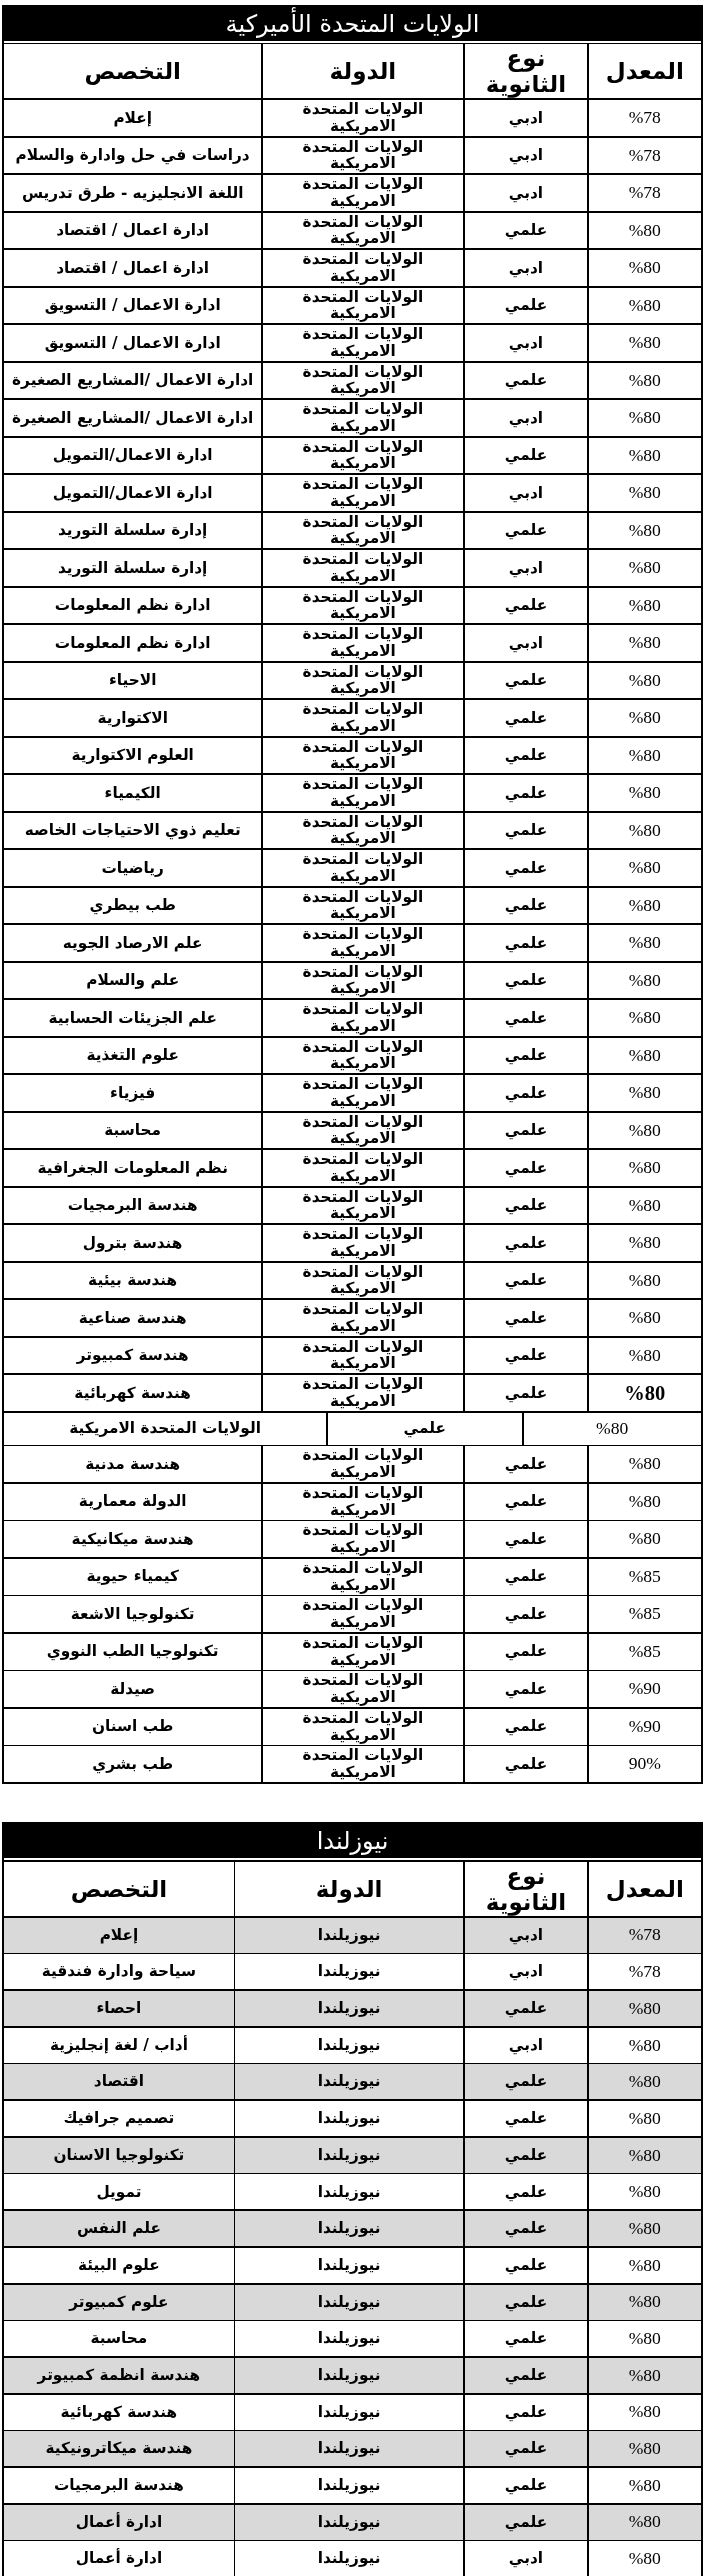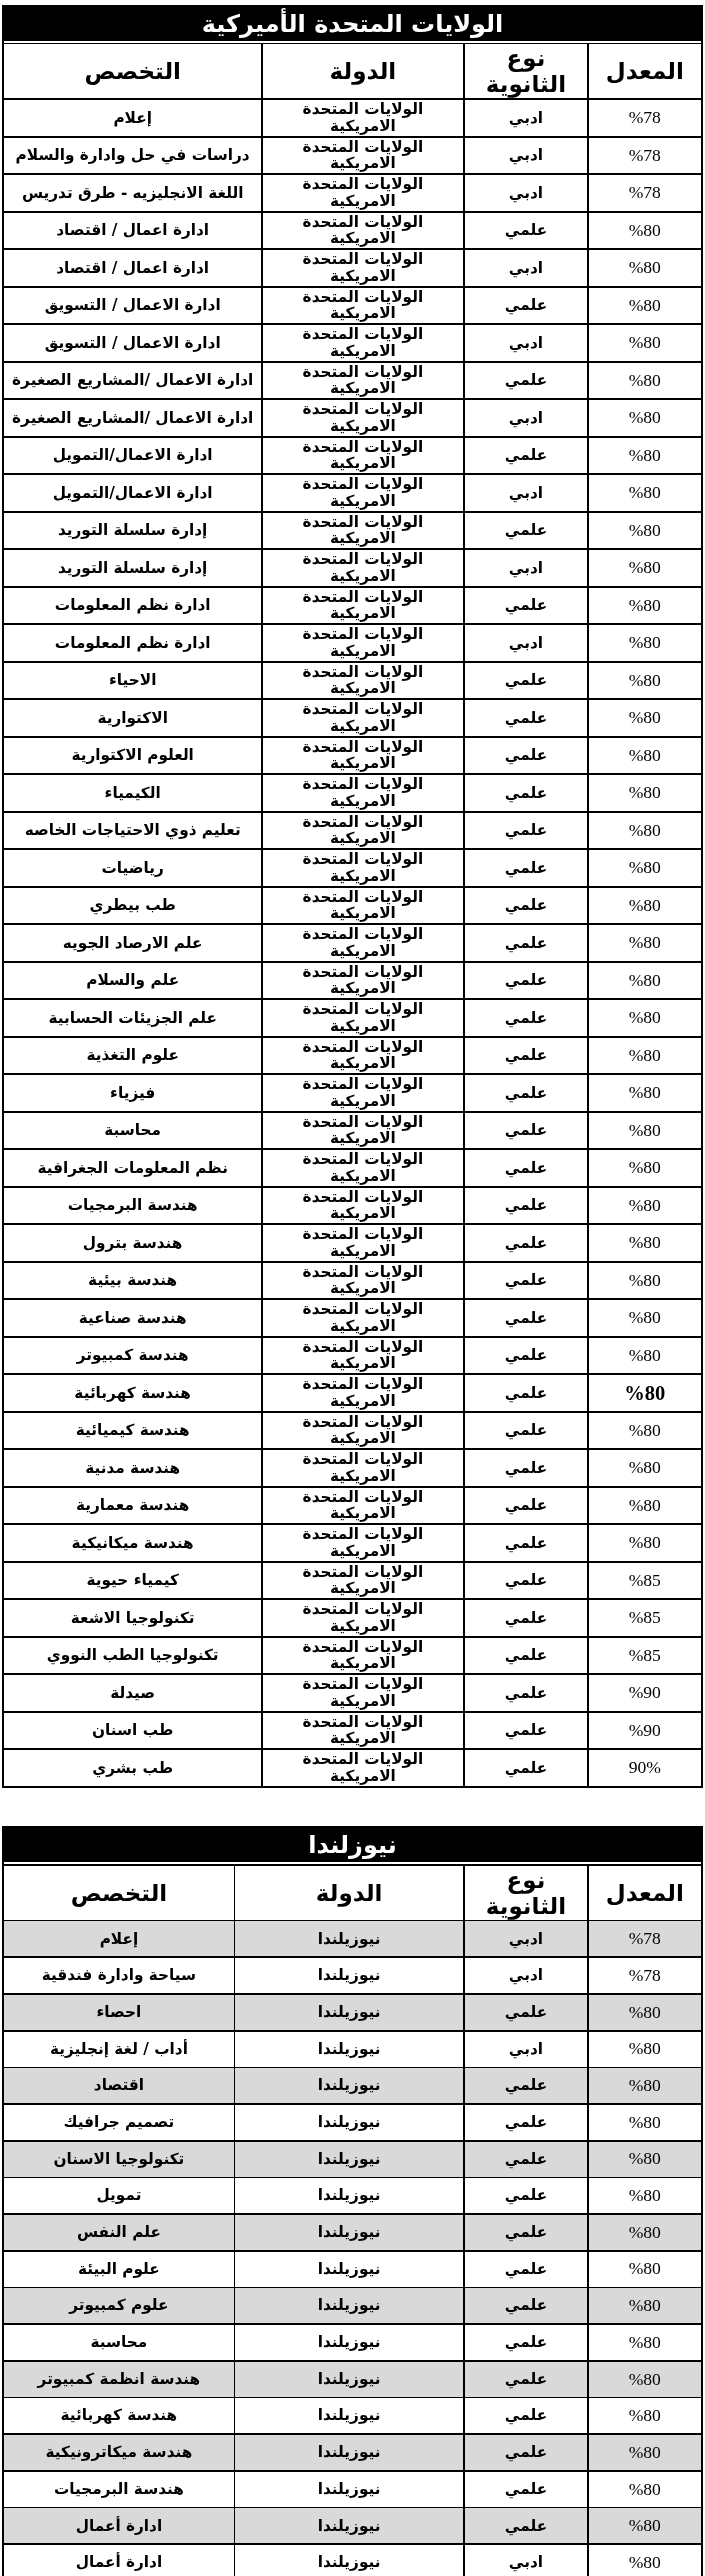--- a/index.html
+++ b/index.html
@@ -25,21 +25,21 @@
   }
   .ctable.t2 { margin-top: 38px; }
 
   .title {
     background: var(--title-bg, #000);
     color: var(--title-fg, #fff);
     min-height: 34px;
     display: flex;
     align-items: center;
     justify-content: center;
-    font-weight: bold;
+    font-weight: normal;
     font-size: 24px;
     direction: rtl;
     border-bottom: 2.8px solid #fff;
     letter-spacing: 0.6px;
   }
 
   .hrow, .drow {
     display: flex;
     gap: 1.7px;
     background: var(--border, #000);
@@ -316,33 +316,32 @@
           <div class="cell c-type">علمي</div>
           <div class="cell c-rate">%80</div>
         </div>
         <div class="drow">
           <div class="cell c-major">هندسة كهربائية</div>
           <div class="cell c-country">الولايات المتحدة الامريكية</div>
           <div class="cell c-type">علمي</div>
           <div class="cell c-rate rate-bold">%80</div>
         </div>
         <div class="drow">
-          <div class="cell c-major">هندسة كيميائية</div>
           <div class="cell c-country">الولايات المتحدة الامريكية</div>
           <div class="cell c-type">علمي</div>
           <div class="cell c-rate">%80</div>
         </div>
         <div class="drow">
           <div class="cell c-major">هندسة مدنية</div>
           <div class="cell c-country">الولايات المتحدة الامريكية</div>
           <div class="cell c-type">علمي</div>
           <div class="cell c-rate">%80</div>
         </div>
         <div class="drow">
-          <div class="cell c-major">هندسة معمارية</div>
+          <div class="cell c-major">الدولة معمارية</div>
           <div class="cell c-country">الولايات المتحدة الامريكية</div>
           <div class="cell c-type">علمي</div>
           <div class="cell c-rate">%80</div>
         </div>
         <div class="drow">
           <div class="cell c-major">هندسة ميكانيكية</div>
           <div class="cell c-country">الولايات المتحدة الامريكية</div>
           <div class="cell c-type">علمي</div>
           <div class="cell c-rate">%80</div>
         </div>

